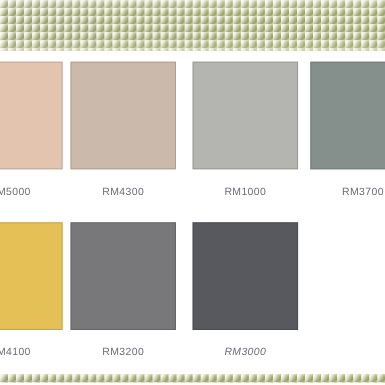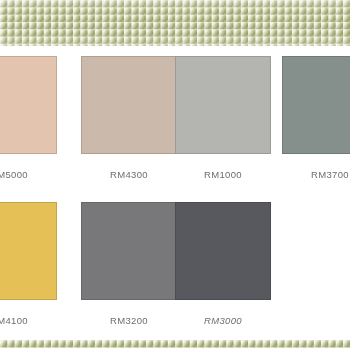--- a/index.html
+++ b/index.html
@@ -74,21 +74,21 @@
   #swatch-row-2 { top:156px; }
 
   .swatch-cell {
     position:absolute;
     top:0;
     width:96px;
     height:146px;
   }
   
   .swatch-cell.c0 { left:-39px; }
-  .swatch-cell.c1 { left:81px;  }
+  .swatch-cell.c1 { left:64px;  }
   .swatch-cell.c2 { left:175px; }
   .swatch-cell.c3 { left:282px; }
 
   .swatch-chip {
     width:96px;
     height:98px;
     border:1px solid rgba(0,0,0,0.14);
     display:block;
   }
 

